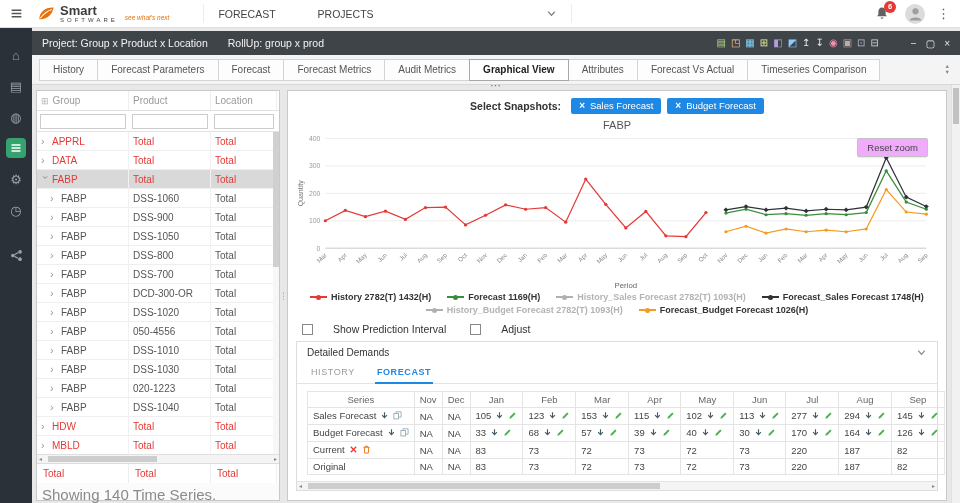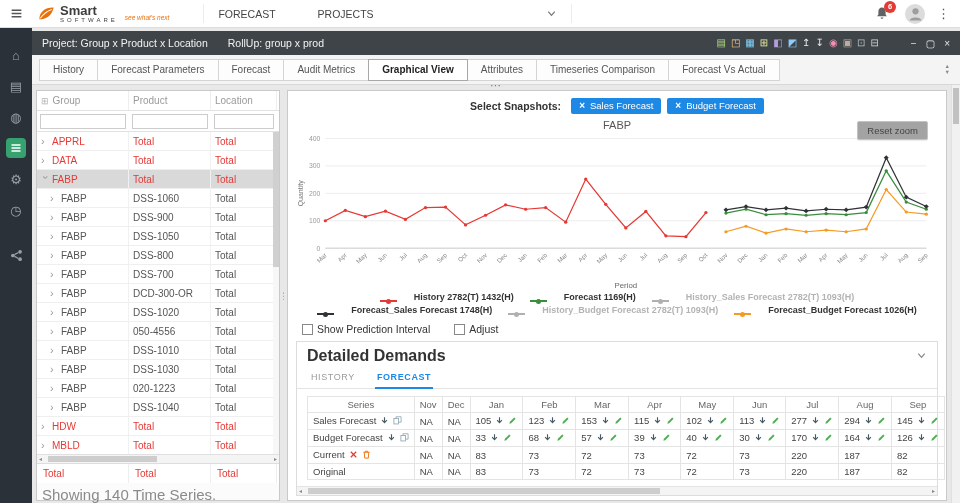--- a/index.html
+++ b/index.html
@@ -82,33 +82,33 @@
 .vsplit{width:7px;display:flex;align-items:center;justify-content:center;color:#9a9a9a;font-size:9px;cursor:col-resize;flex:none}
 
 
 .chart-panel{flex:1;background:#fff;border:1px solid #c9c9c9;display:flex;flex-direction:column;min-width:0;margin-right:11px}
 .snapshots-row{display:flex;align-items:center;justify-content:center;gap:10px;padding:7px 10px 3px;flex:none}
 .snap-label{font-weight:bold;font-size:10.5px;color:#333}
 .chip{background:#1e88e5;color:#fff;font-size:9.5px;display:flex;align-items:center;gap:5px;padding:2px 8px 3px;border-radius:2px}
 .chip-x{font-size:10px;line-height:1;font-weight:bold}
 .chart-area{position:relative;padding:0 6px;flex:none}
 .chart-title{text-align:center;font-size:11px;color:#555;padding-top:2px}
-.reset-zoom{position:absolute;right:18px;top:4px;font-size:9.5px;color:#444;border:1px solid #c3c3c3;background:#a3a3a3;padding:3px 9px;border-radius:2px;box-shadow:0 1px 1px rgba(0,0,0,.08)}
+.reset-zoom{position:absolute;right:18px;top:21px;font-size:9.5px;color:#444;border:1px solid #c3c3c3;background:#f0abfc;padding:3px 9px;border-radius:2px;box-shadow:0 1px 1px rgba(0,0,0,.08)}
 .legend{display:flex;flex-wrap:wrap;justify-content:center;column-gap:16px;row-gap:3px;padding:1px 12px 2px;font-size:9px;flex:none}
-.lg-item{display:flex;align-items:flex-end;gap:17px;font-weight:bold;color:#333}
+.lg-item{display:flex;align-items:center;gap:4px;font-weight:bold;color:#333}
 .lg-item.disabled{color:#b3b3b3}
 .lg-marker{width:17px;height:2px;background:var(--c);position:relative;flex:none}
 .lg-marker::after{content:"";position:absolute;left:6px;top:-1.5px;width:5px;height:5px;border-radius:50%;background:var(--c)}
 .options-row{display:flex;gap:24px;padding:6px 14px 4px;flex:none}
-.opt{display:flex;align-items:center;gap:4px;font-size:10.5px;color:#333}
+.opt{display:flex;align-items:center;gap:20px;font-size:10.5px;color:#333}
 .cbx{width:11px;height:11px;border:1px solid #888;background:#fff;flex:none}
 
 
 .demands{margin:2px 8px 4px;border:1px solid #ddd;display:flex;flex-direction:column;flex:none}
-.demands-head{display:flex;justify-content:space-between;align-items:flex-end;padding:5px 10px 4px;font-size:16px;font-weight:bold;color:#333}
+.demands-head{display:flex;justify-content:space-between;align-items:flex-start;padding:5px 10px 4px;font-size:10px;font-weight:normal;color:#333}
 .demands-tabs{display:flex;gap:18px;padding:0 12px;border-bottom:1px solid #e3e3e3}
 .dtab{font-size:9px;letter-spacing:.6px;color:#9a9a9a;padding:3px 2px 5px}
 .dtab.active{color:#1e88e5;font-weight:bold;border-bottom:2px solid #1e88e5;margin-bottom:-1px}
 .demands table{border-collapse:collapse;margin:7px 10px 0;font-size:9.5px;table-layout:fixed}
 .demands th{font-weight:normal;color:#666;text-align:center;width:45px}
 .demands th:first-child{width:112px}
 .demands th,.demands td{border:1px solid #e4e4e4;padding:2px 5px;height:16px;white-space:nowrap;overflow:hidden}
 .demands td{color:#444}
 .cell-ic{margin-left:4px;display:inline-block;vertical-align:-1px}
 .demands .hscroll{margin-top:6px;border-top:1px solid #e4e4e4}
@@ -224,25 +224,26 @@
             <span data-interactable="true">▢</span>
             <span data-interactable="true">×</span>
           </div>
       </div>
 
       <div class="tabs-bar" data-interactable="false">
         <div class="tabs" data-interactable="false" id="tabs-slot">
             <div class="tab" data-interactable="true">History</div>
             <div class="tab" data-interactable="true">Forecast Parameters</div>
             <div class="tab" data-interactable="true">Forecast</div>
+            <div class="tab" data-interactable="true">Forecast Metrics</div>
             <div class="tab" data-interactable="true">Audit Metrics</div>
             <div class="tab active" data-interactable="true">Graphical View</div>
             <div class="tab" data-interactable="true">Attributes</div>
+            <div class="tab" data-interactable="true">Forecast Vs Actual</div>
             <div class="tab" data-interactable="true">Timeseries Comparison</div>
-            <div class="tab" data-interactable="true">Forecast Vs Actual</div>
           </div>
         <div class="tab-spinner" data-interactable="true">
           <span data-interactable="true">▲</span>
           <span data-interactable="true">▼</span>
         </div>
       </div>
 
       <div class="workspace" data-interactable="false">
         <div class="hsplit-dots" data-interactable="true">⋯</div>
 

